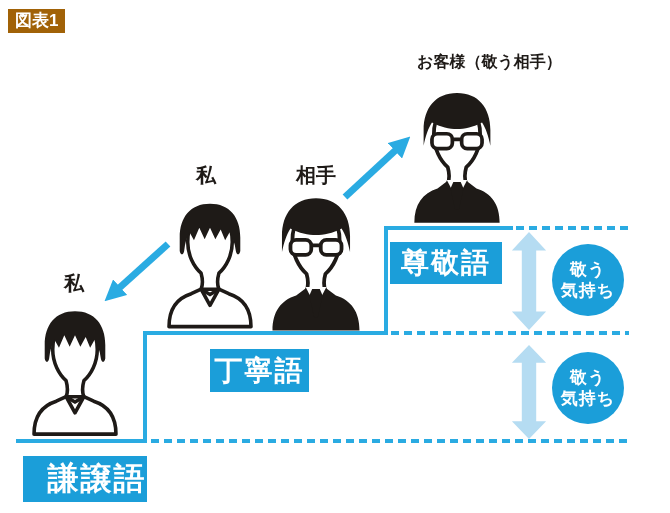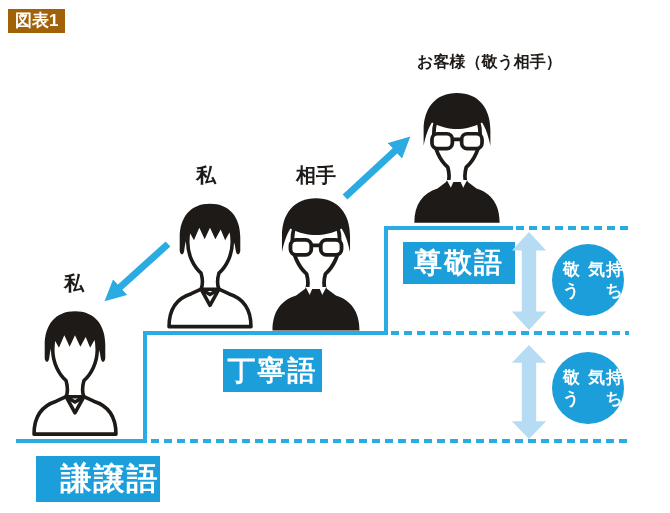--- a/index.html
+++ b/index.html
@@ -39,35 +39,35 @@
   .l3-solid{left:384px;top:226px;width:129px;}
   .l3-dash{left:516px;top:226px;width:113px;}
   .vA{left:384px;top:226px;height:109px;}
   .l2-solid{left:143px;top:331px;width:245px;}
   .l2-dash{left:391px;top:331px;width:238px;}
   .vB{left:143px;top:331px;height:112px;}
   .l1-solid{left:16px;top:439px;width:131px;}
   .l1-dash{left:151px;top:439px;width:478px;}
 
   
-  .kbox{position:absolute;background:var(--blue);color:#fff;font-weight:700;display:flex;align-items:center;justify-content:center;letter-spacing:2px;margin-left:13px;}
+  .kbox{position:absolute;background:var(--blue);color:#fff;font-weight:700;display:flex;align-items:center;justify-content:center;letter-spacing:2px;}
   .kbox.kenjougo{left:23px;top:456px;width:124px;height:46px;font-size:31px;padding-left:24px;}
   .kbox.teineigo{left:210px;top:349px;width:99px;height:43px;font-size:28px;}
   .kbox.sonkeigo{left:390px;top:242px;width:112px;height:42px;font-size:28px;}
 
   
   .dbl{position:absolute;left:511px;width:36px;}
   .dbl.top{top:232px;height:98px;}
   .dbl.bottom{top:345px;height:94px;}
   .dbl svg{display:block;width:100%;height:100%;}
 
   
   .rcircle{position:absolute;width:72px;height:72px;border-radius:50%;background:var(--blue);
-           color:#fff;font-weight:700;font-size:17px;line-height:1.25;display:flex;flex-direction:row;
-           align-items:center;justify-content:center;text-align:right;letter-spacing:1px;}
+           color:#fff;font-weight:700;font-size:17px;line-height:1.25;display:flex;flex-direction:column;
+           align-items:center;justify-content:center;text-align:center;letter-spacing:1px;}
   .rcircle.top{left:552px;top:244px;}
   .rcircle.bottom{left:552px;top:352px;}
 
   
   .arrow-overlay{position:absolute;left:0;top:0;width:670px;height:513px;pointer-events:none;}
 
   .hidden-defs{position:absolute;width:0;height:0;overflow:hidden;}
 </style>
 </head>
 <body>

